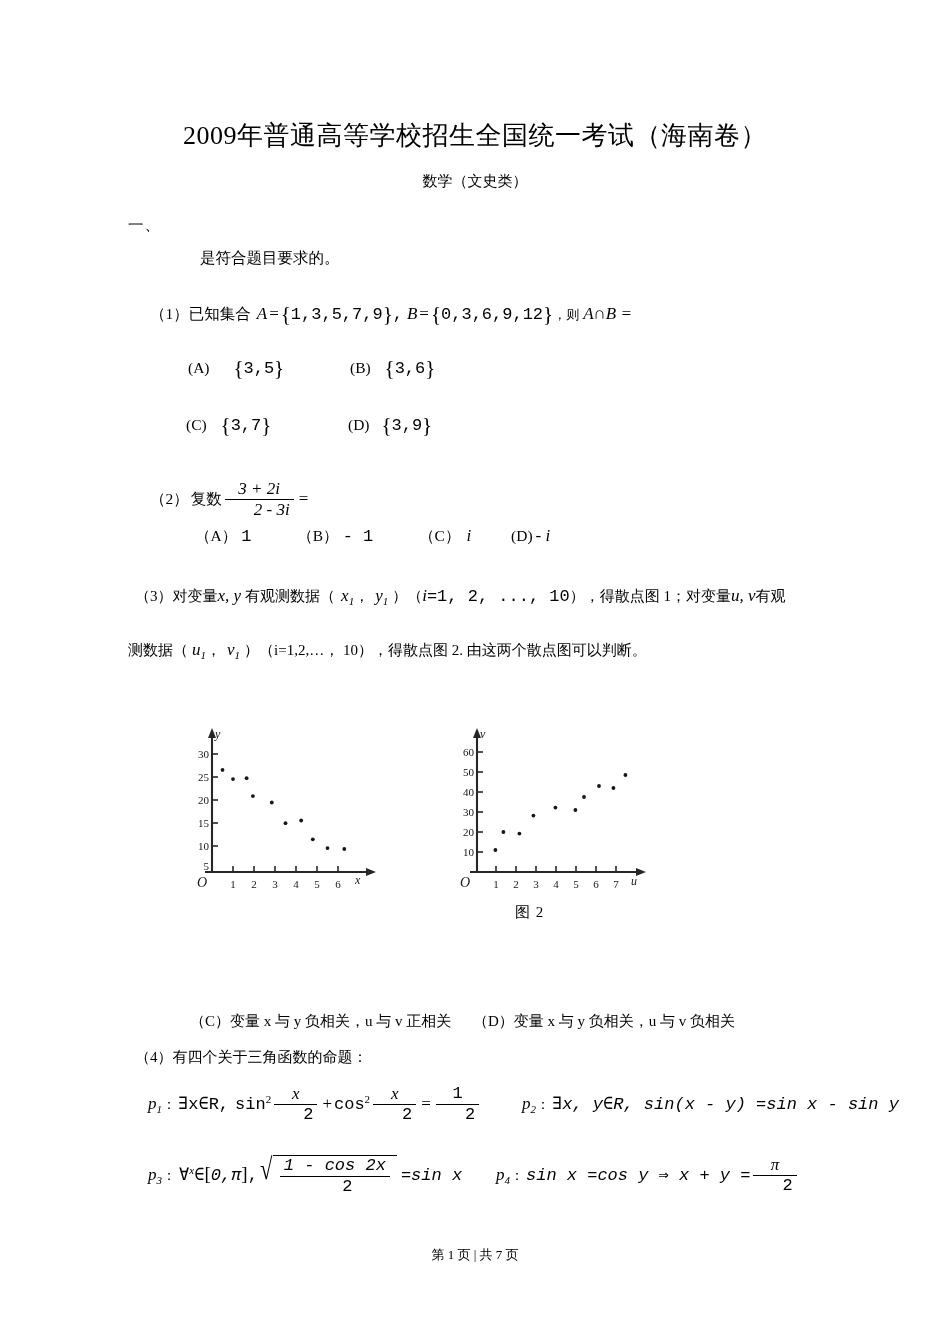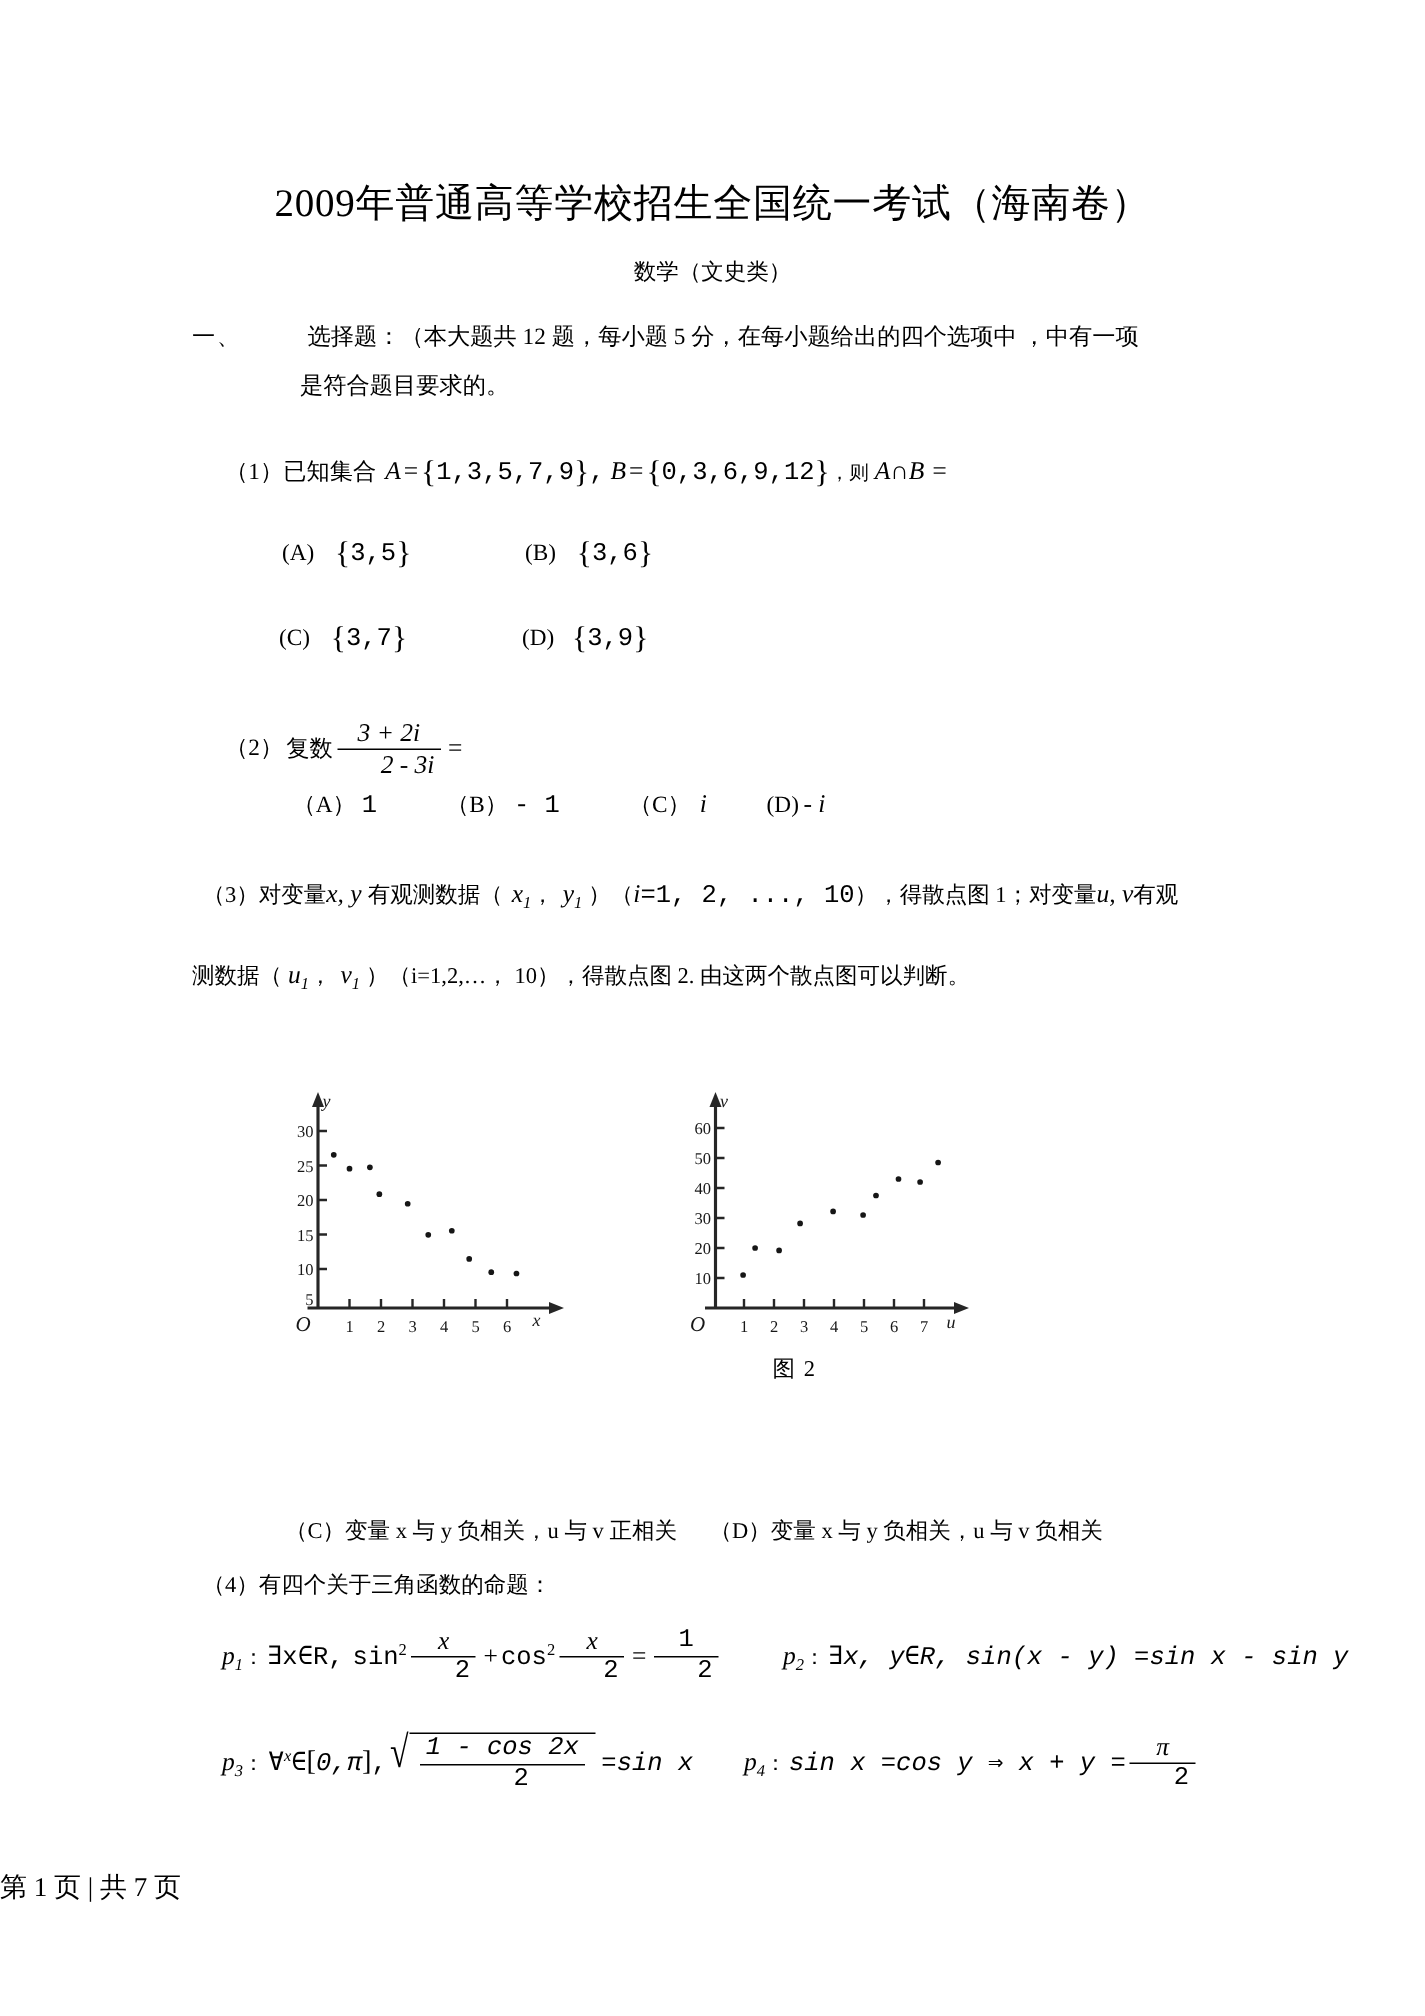--- a/index.html
+++ b/index.html
@@ -134,42 +134,42 @@
     position: absolute;
     font-size: 15px;
     letter-spacing: 1px;
   }
 
   
   .footer {
     position: absolute;
     left: 0; right: 0;
     top: 1246px;
-    font-size: 18px;
+    text-align: center;
+    font-size: 13px;
   }
 </style>
 </head>
 <body>
 
 <div class="page">
 
   <div class="doc-title">2009年普通高等学校招生全国统一考试（海南卷）</div>
   <div class="doc-subtitle">数学（文史类）</div>
 
   <div class="blk sec-label" style="left:128px; top:213px;">一、</div>
-  <div class="blk" style="left:205px; top:213px;">选择题：（本大题共 12 题，每小题 5 分，在每小题给出的四个选项中 ，中有一项</div>
   <div class="blk" style="left:200px; top:246px;">是符合题目要求的。</div>
 
   <div class="blk" style="left:150px; top:298px;">
     <span>（1）</span><span>已知集合</span><span class="mi" style="margin-left:6px">A</span><span class="mo">=</span><span class="setbrace">{</span><span class="mn">1,3,5,7,9</span><span class="setbrace">}</span><span class="mn">,</span><span class="mi" style="margin-left:4px">B</span><span class="mo">=</span><span class="setbrace">{</span><span class="mn">0,3,6,9,12</span><span class="setbrace">}</span><span style="font-size:13px">，则</span><span class="mi" style="margin-left:4px">A∩B =</span>
   </div>
 
   <div class="blk" style="left:188px; top:352px;">
     <span>(A)</span>
-    <span style="margin-left:10px"><span class="setbrace">{</span><span class="mn">3,5</span><span class="setbrace">}</span></span>
+    <span style="margin-left:20px"><span class="setbrace">{</span><span class="mn">3,5</span><span class="setbrace">}</span></span>
   </div>
   <div class="blk" style="left:350px; top:352px;">
     <span>(B)</span>
     <span style="margin-left:10px"><span class="setbrace">{</span><span class="mn">3,6</span><span class="setbrace">}</span></span>
   </div>
   <div class="blk" style="left:186px; top:409px;">
     <span>(C)</span>
     <span style="margin-left:10px"><span class="setbrace">{</span><span class="mn">3,7</span><span class="setbrace">}</span></span>
   </div>
   <div class="blk" style="left:348px; top:409px;">

